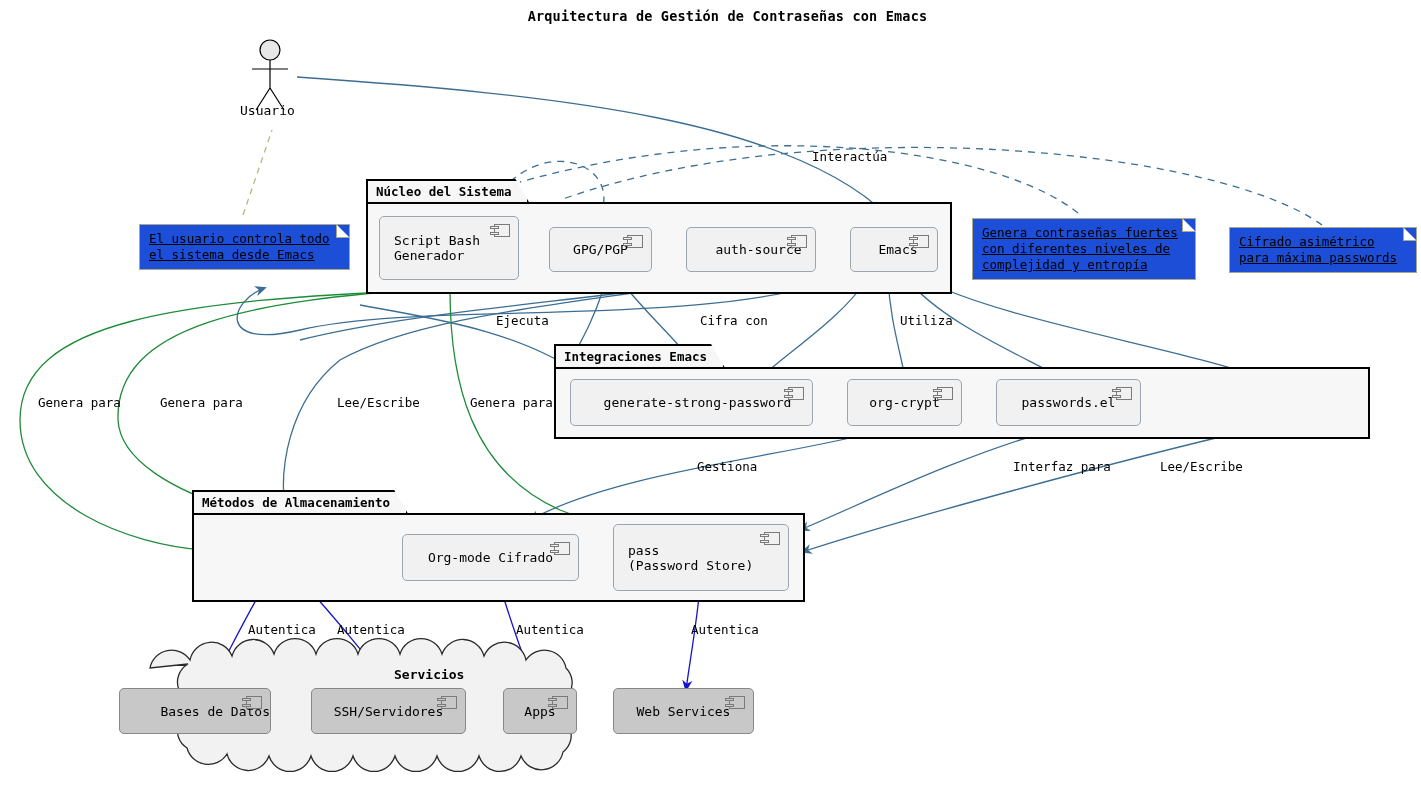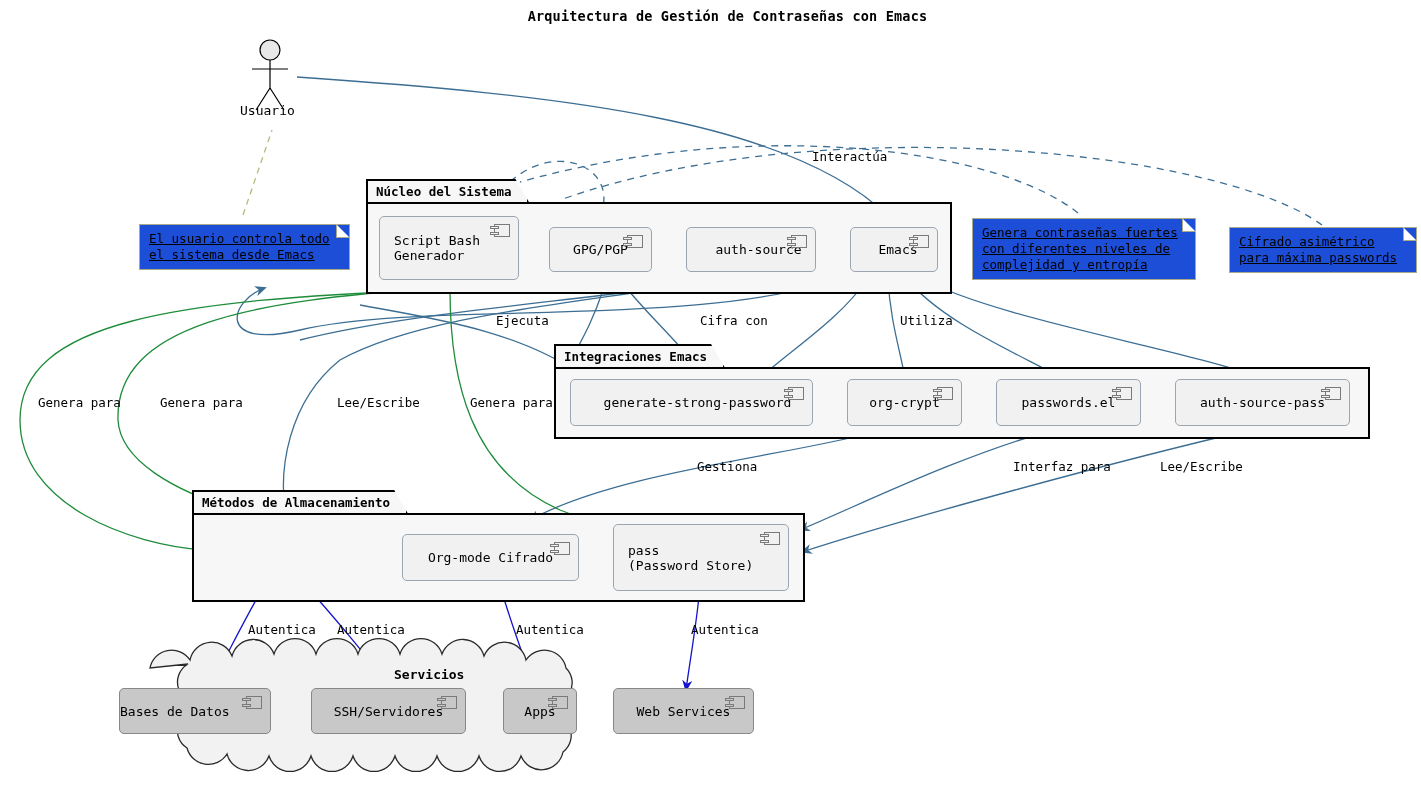--- a/index.html
+++ b/index.html
@@ -217,26 +217,20 @@
     </span>
   </div>
 
   <div class="component" style="left:996px;top:379px;width:145px;height:47px;justify-content:center;padding-left:0;">
     <span>passwords.el</span>
     <span class="comp-icon">
       <span class="body"></span><span class="t1"></span><span class="t2"></span>
     </span>
   </div>
 
-  <div class="component" style="left:1175px;top:379px;width:175px;height:47px;justify-content:center;padding-left:0;">
-    <span>auth-source-pass</span>
-    <span class="comp-icon">
-      <span class="body"></span><span class="t1"></span><span class="t2"></span>
-    </span>
-  </div>
 
   <div class="pkg-tab" style="left:192px;top:490px;">Métodos de Almacenamiento</div>
   <div class="package" style="left:192px;top:513px;width:613px;height:89px;"></div>
 
 
   <div class="component" style="left:402px;top:534px;width:177px;height:47px;justify-content:center;padding-left:0;">
     <span>Org-mode Cifrado</span>
     <span class="comp-icon">
       <span class="body"></span><span class="t1"></span><span class="t2"></span>
     </span>
@@ -245,21 +239,21 @@
   <div class="component" style="left:613px;top:524px;width:176px;height:67px;">
     <span>pass
 (Password Store)</span>
     <span class="comp-icon">
       <span class="body"></span><span class="t1"></span><span class="t2"></span>
     </span>
   </div>
 
   <div class="cloud-title" style="left:394px;top:667px;">Servicios</div>
 
-  <div class="component service" style="left:119px;top:688px;width:152px;height:46px;justify-content:flex-start;padding-left:0;">
+  <div class="component service" style="left:119px;top:688px;width:152px;height:46px;justify-content:flex-end;padding-left:0;">
     <span>Bases de Datos</span>
     <span class="comp-icon">
       <span class="body"></span><span class="t1"></span><span class="t2"></span>
     </span>
   </div>
 
   <div class="component service" style="left:311px;top:688px;width:155px;height:46px;justify-content:center;padding-left:0;">
     <span>SSH/Servidores</span>
     <span class="comp-icon">
       <span class="body"></span><span class="t1"></span><span class="t2"></span>

